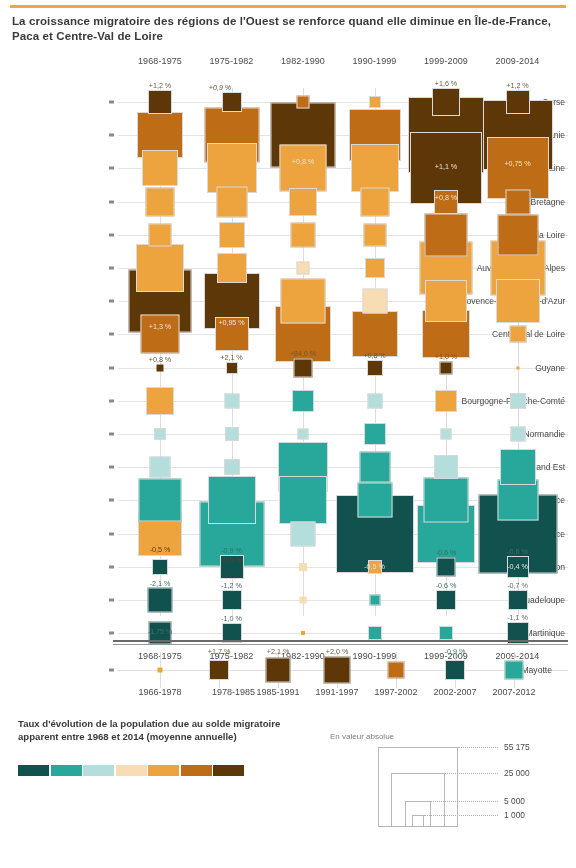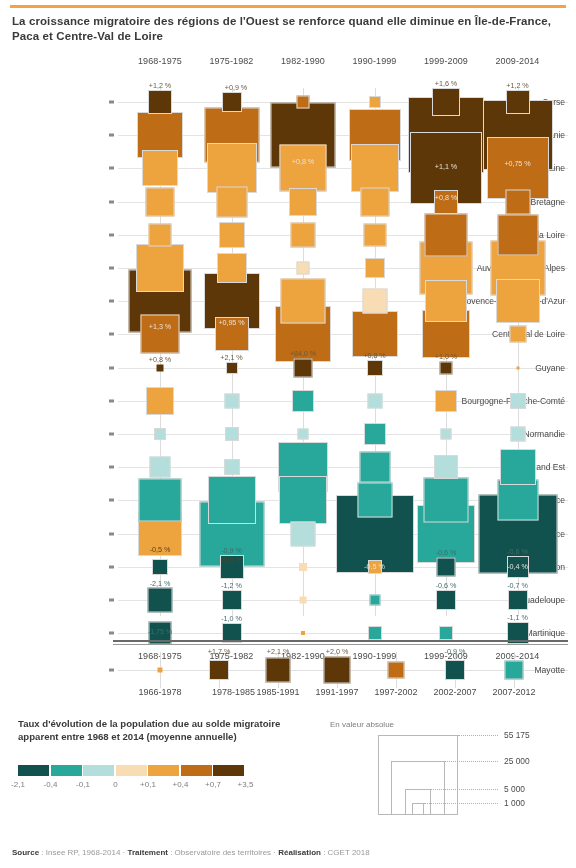--- a/index.html
+++ b/index.html
@@ -76,21 +76,21 @@
   .may-baseline {
     position: absolute; left: 118px; top: 30px; width: 450px; height: 1px;
     background: #e0e0e0;
   }
   .may-vline {
     position: absolute; top: 12px; width: 1px; height: 36px; background: #dcdcdc;
   }
   .may-label {
     position: absolute; right: 0; width: 118px; text-align: right; top: 30px;
     font-size: 8.6px; color: #4a4a4a; transform: translateY(-50%);
-    padding-right: 11px;
+    padding-right: 24px;
   }
   .may-tick {
     position: absolute; left: 109px; top: 30px; width: 5px; height: 3px;
     background: #8a8a8a; transform: translateY(-50%);
   }
   .may-sq {
     position: absolute; top: 30px; border: 1px solid #d9d9d9;
     transform: translate(-50%, -50%);
   }
   .may-vlabel {
@@ -101,21 +101,21 @@
     position: absolute; top: 47px; font-size: 9px; color:#4a4a4a;
     text-align: center; width: 72px;
   }
 
   
   #legend-left { position: absolute; left: 18px; top: 718px; width: 280px; }
   #legend-right { position: absolute; left: 330px; top: 718px; width: 236px; }
   .lg-title {
     font-size: 9.6px; font-weight: bold; color: #3a3a3a; line-height: 12.5px;
   }
-  .lg-sub { font-size: 8px; color: #7d7d7d; margin-top: 2px; }
+  .lg-sub { font-size: 8px; color: #7d7d7d; margin-top: 14px; }
   .swatches { position: relative; margin-top: 22px; height: 12px; }
   .sw { position: absolute; top: 0; width: 31px; height: 11px; }
   .sw-ticks { position: relative; height: 12px; margin-top: 3px; }
   .sw-tick {
     position: absolute; font-size: 8px; color: #7d7d7d;
     transform: translateX(-50%); white-space: nowrap;
   }
 
   .size-legend { position: relative; margin-top: 4px; height: 86px; }
   .sz-box { position: absolute; border: 1px solid #b8b8b8; background: transparent; }
@@ -319,21 +319,21 @@
       <div class="cell-lbl" style="left: 231.5px; top: 268.2px; color: rgb(232, 226, 214);">+0,95 %</div>
       <div class="cell-lbl" style="left: 160px; top: 494.6px; color: rgb(90, 64, 36);">-0,5 %</div>
       <div class="cell-lbl" style="left: 446px; top: 29px; color: rgb(106, 90, 58);">+1,6 %</div>
       <div class="cell-lbl" style="left: 160px; top: 528.5px; color: rgb(63, 109, 106);">-2,1 %</div>
       <div class="cell-lbl" style="left: 160px; top: 31px; color: rgb(106, 90, 58);">+1,2 %</div>
       <div class="cell-lbl" style="left: 517.5px; top: 31px; color: rgb(106, 90, 58);">+1,2 %</div>
       <div class="cell-lbl" style="left: 231.5px; top: 495.8px; color: rgb(63, 109, 106);">-0,9 %</div>
       <div class="cell-lbl" style="left: 160px; top: 562.7px; color: rgb(63, 109, 106); margin-top: 14px;">-1,75 %</div>
       <div class="cell-lbl" style="left: 517.5px; top: 496.8px; color: rgb(63, 109, 106);">-0,6 %</div>
       <div class="cell-lbl" style="left: 517.5px; top: 563.2px; color: rgb(63, 109, 106);">-1,1 %</div>
-      <div class="cell-lbl" style="left: 236px; top: 33px; color: rgb(106, 90, 58);">+0,9 %</div>
+      <div class="cell-lbl" style="left: 220px; top: 33px; color: rgb(106, 90, 58); font-style: italic;">+0,9 %</div>
       <div class="cell-lbl" style="left: 231.5px; top: 531px; color: rgb(63, 109, 106);">-1,2 %</div>
       <div class="cell-lbl" style="left: 446px; top: 531px; color: rgb(63, 109, 106);">-0,6 %</div>
       <div class="cell-lbl" style="left: 517.5px; top: 531px; color: rgb(63, 109, 106);">-0,7 %</div>
       <div class="cell-lbl" style="left: 231.5px; top: 564.2px; color: rgb(63, 109, 106);">-1,0 %</div>
       <div class="cell-lbl" style="left: 303px; top: 299.1px; color: rgb(106, 90, 58);">+84,0 %</div>
       <div class="cell-lbl" style="left: 446px; top: 498.3px; color: rgb(63, 109, 106);">-0,6 %</div>
       <div class="cell-lbl" style="left: 374.5px; top: 300.6px; color: rgb(106, 90, 58);">+0,8 %</div>
       <div class="cell-lbl" style="left: 446px; top: 302.1px; color: rgb(106, 90, 58);">+1,0 %</div>
       <div class="cell-lbl" style="left: 231.5px; top: 302.6px; color: rgb(106, 90, 58);">+2,1 %</div>
       <div class="cell-lbl" style="left: 160px; top: 305.1px; color: rgb(106, 90, 58);">+0,8 %</div>
@@ -382,47 +382,34 @@
     <div class="lg-title">Taux d'évolution de la population due au solde migratoire apparent entre 1968 et 2014 (moyenne annuelle)</div>
     <div class="swatches" id="swatches">
         <div class="sw" style="left: 0px; background: rgb(17, 82, 78);"></div>
         <div class="sw" style="left: 32.5px; background: rgb(39, 168, 155);"></div>
         <div class="sw" style="left: 65px; background: rgb(179, 222, 220);"></div>
         <div class="sw" style="left: 97.5px; background: rgb(248, 220, 180);"></div>
         <div class="sw" style="left: 130px; background: rgb(237, 163, 62);"></div>
         <div class="sw" style="left: 162.5px; background: rgb(191, 108, 22);"></div>
         <div class="sw" style="left: 195px; background: rgb(94, 55, 9);"></div>
       </div>
-    <div class="sw-ticks" id="sw-ticks">
-        <div class="sw-tick" style="left: 0px;">-2,1</div>
-        <div class="sw-tick" style="left: 32.5px;">-0,4</div>
-        <div class="sw-tick" style="left: 65px;">-0,1</div>
-        <div class="sw-tick" style="left: 97.5px;">0</div>
-        <div class="sw-tick" style="left: 130px;">+0,1</div>
-        <div class="sw-tick" style="left: 162.5px;">+0,4</div>
-        <div class="sw-tick" style="left: 195px;">+0,7</div>
-        <div class="sw-tick" style="left: 227.5px;">+3,5</div>
-      </div>
   </div>
 
   <div id="legend-right">
     <div class="lg-sub">En valeur absolue</div>
     <div class="size-legend" id="size-legend-boxes">
         <div class="sz-box" style="width: 80px; height: 80px; left: 48px; top: 2px;"></div>
         <div class="sz-lead" style="left: 128px; top: 2px; width: 40px;"></div>
         <div class="sz-lbl" style="left: 174px; top: 2px;">55 175</div>
         <div class="sz-box" style="width: 54px; height: 54px; left: 61px; top: 28px;"></div>
         <div class="sz-lead" style="left: 115px; top: 28px; width: 53px;"></div>
         <div class="sz-lbl" style="left: 174px; top: 28px;">25 000</div>
         <div class="sz-box" style="width: 26px; height: 26px; left: 75px; top: 56px;"></div>
         <div class="sz-lead" style="left: 101px; top: 56px; width: 67px;"></div>
         <div class="sz-lbl" style="left: 174px; top: 56px;">5 000</div>
         <div class="sz-box" style="width: 12px; height: 12px; left: 82px; top: 70px;"></div>
         <div class="sz-lead" style="left: 94px; top: 70px; width: 74px;"></div>
         <div class="sz-lbl" style="left: 174px; top: 70px;">1 000</div>
       </div>
   </div>
 
-  <div id="source">
-    <b>Source</b><span> : Insee RP, 1968-2014 · </span><b>Traitement</b><span> : Observatoire des territoires · </span><b>Réalisation</b><span> : CGET 2018</span>
-  </div>
 
 </div>
 
 </body></html>

